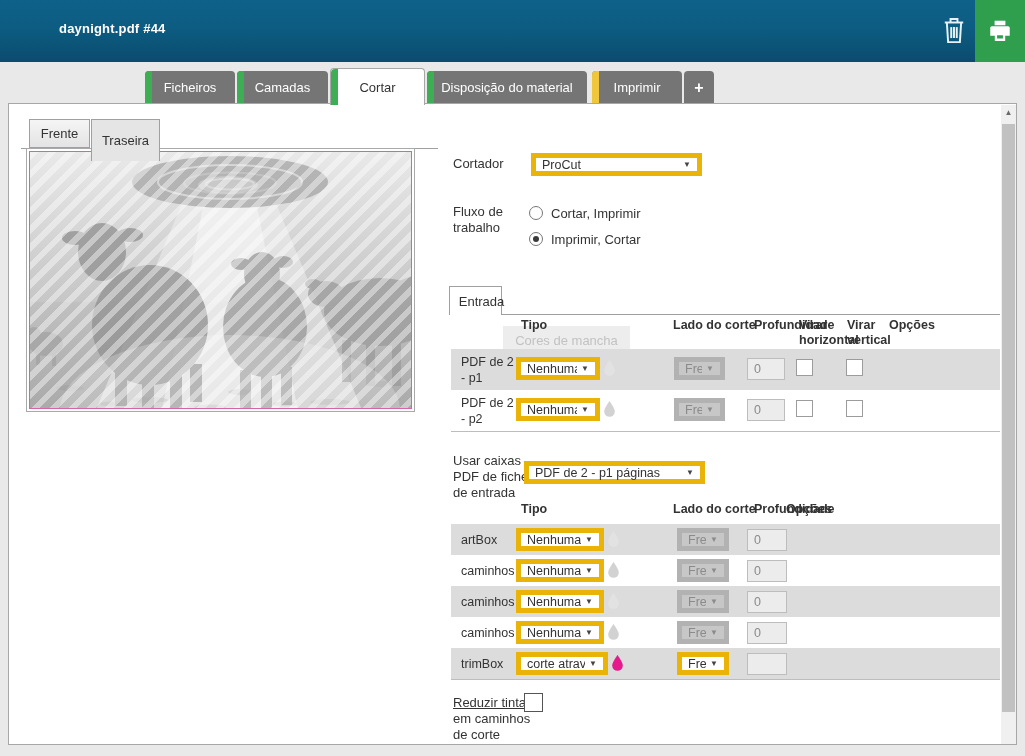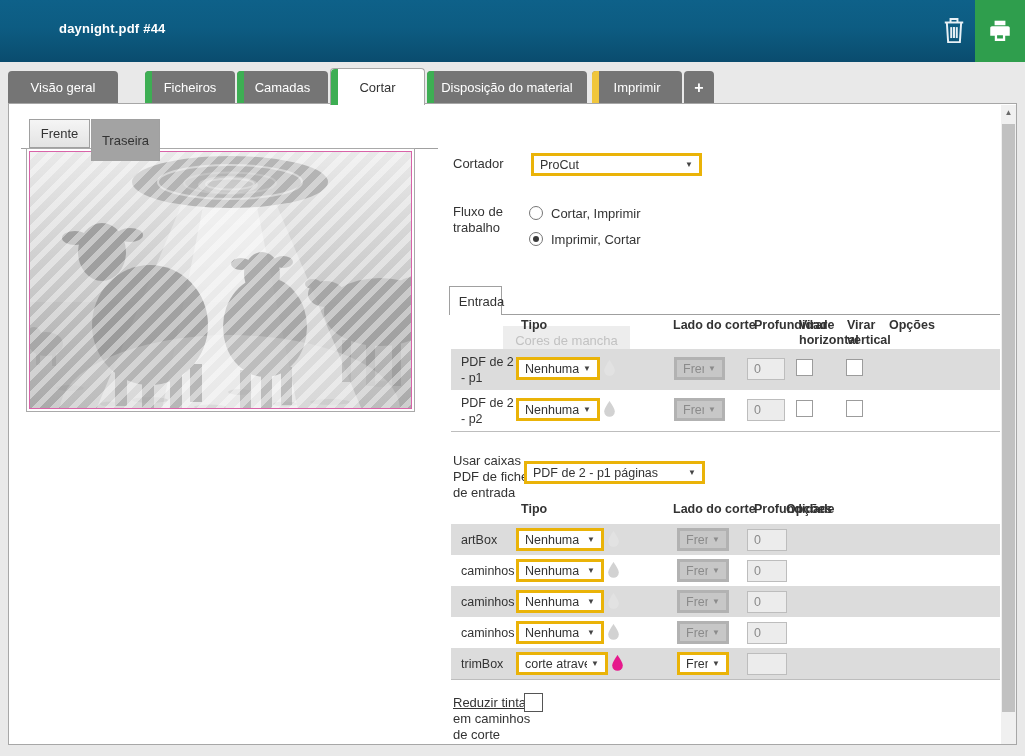--- a/index.html
+++ b/index.html
@@ -26,31 +26,31 @@
     border:1px solid #9c9c9c;font-size:13px;color:#333;font-family:"Liberation Sans",sans-serif;cursor:pointer;}
 
   
   .panel{position:absolute;left:8px;top:103px;width:1009px;height:642px;background:#fff;
     border:1px solid #a7a7a7;box-sizing:border-box;z-index:1;}
   .panel *{box-sizing:border-box;}
 
   
   .subtab{position:absolute;height:29px;font-size:13px;color:#333;display:flex;align-items:center;justify-content:center;
     background:linear-gradient(180deg,#f5f5f5,#e3e3e3);border:1px solid #a0a0a0;cursor:pointer;z-index:2;}
-  .subtab.active{background:#a3a3a3;height:42px;border-bottom:none;z-index:3;}
+  .subtab.active{background:#e5e5e5;height:42px;border-bottom:none;z-index:3;}
   .subtab-line{position:absolute;left:12px;top:44px;width:417px;height:0;border-top:1px solid #a0a0a0;}
 
   
   .preview-frame{position:absolute;left:17px;top:44px;width:389px;height:264px;border:1px solid #a9a9a9;background:#fff;padding:2px;}
   .preview-inner{position:relative;width:100%;height:100%;border:1px solid #d863a8;overflow:hidden;}
   .stripes{position:absolute;inset:0;background:repeating-linear-gradient(135deg,rgba(255,255,255,.42) 0 6px,rgba(255,255,255,0) 6px 13px);pointer-events:none;}
 
   
   .flabel{position:absolute;font-size:13px;color:#333;white-space:nowrap;}
-  .dd{position:absolute;height:23px;background:#fff;border:3px solid #eab308;font-size:12.5px;color:#333;
+  .dd{position:absolute;height:23px;background:#fff;border:5px solid #eab308;font-size:12.5px;color:#333;
     display:flex;align-items:center;padding:0 6px;cursor:pointer;}
   .dd .arr{margin-left:auto;font-size:8px;color:#444;padding-left:4px;}
   .dd.disabled{background:#c7c7c7;border-color:#b2b2b2;color:#8b8b8b;cursor:default;}
   .dd.disabled .arr{color:#8b8b8b;}
   .dd .ddv{overflow:hidden;white-space:nowrap;}
   .inp{position:absolute;height:22px;background:#ececec;border:1px solid #bdbdbd;color:#8a8a8a;
     font-size:12.5px;display:flex;align-items:center;padding:0 6px;}
   .cb{position:absolute;width:17px;height:17px;background:#fff;border:1px solid #9c9c9c;cursor:pointer;}
   .radio{position:absolute;width:14px;height:14px;border:1px solid #767676;border-radius:50%;background:#fff;cursor:pointer;}
   .radio.sel::after{content:"";position:absolute;left:3px;top:3px;width:6px;height:6px;border-radius:50%;background:#3a3a3a;}
@@ -97,23 +97,20 @@
       <span>
         <svg width="26" height="26" viewBox="0 0 24 24" fill="#ffffff">
           <path d="M7 2.5h10v4.2H7z"></path>
           <path d="M4.6 7.6h14.8c.9 0 1.6.7 1.6 1.6v7.2h-4.2v4.9H7.2v-4.9H3V9.2c0-.9.7-1.6 1.6-1.6z"></path>
           <path d="M8.6 15.2h6.8v4.4H8.6z" fill="#2f9e4d" stroke="#fff" stroke-width="1.4"></path>
         </svg>
       </span>
     </button>
   </div>
 
-  <div class="tab" style="left:8px;width:110px;">
-    <span>Visão geral</span>
-  </div>
   <div class="tab" style="left:145px;width:90px;">
     <span class="stripe green"></span>
     <span>Ficheiros</span>
   </div>
   <div class="tab" style="left:237px;width:91px;">
     <span class="stripe green"></span>
     <span>Camadas</span>
   </div>
   <div class="tab" style="left:427px;width:160px;">
     <span class="stripe green"></span>

